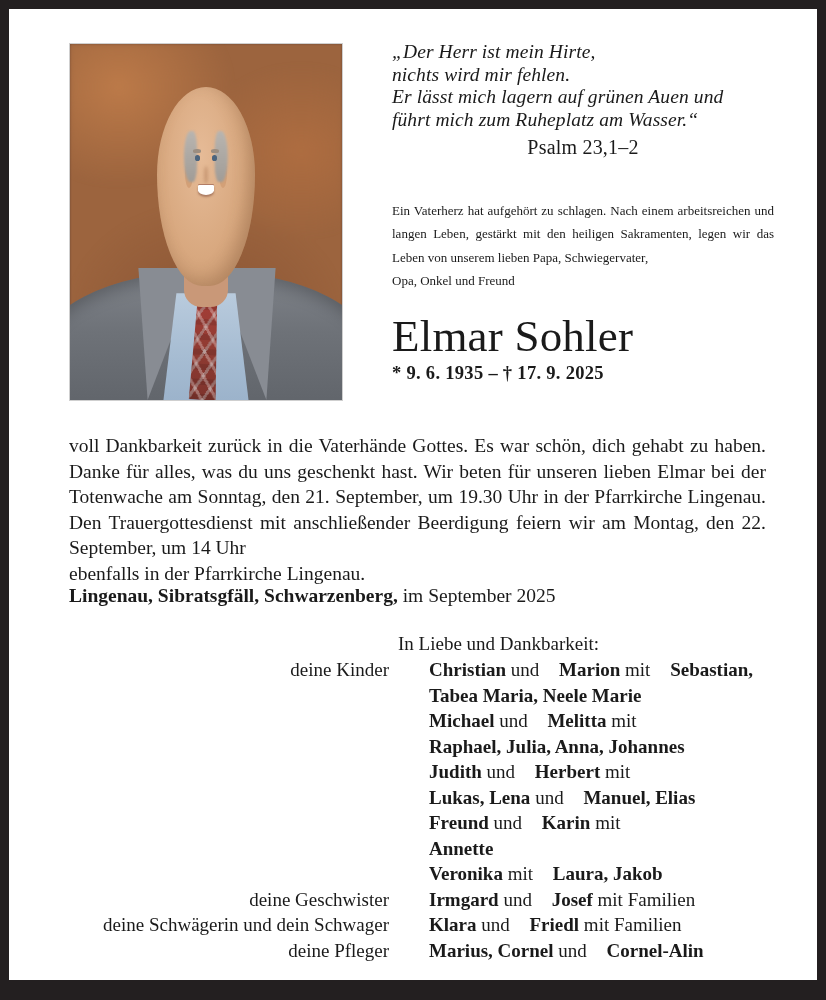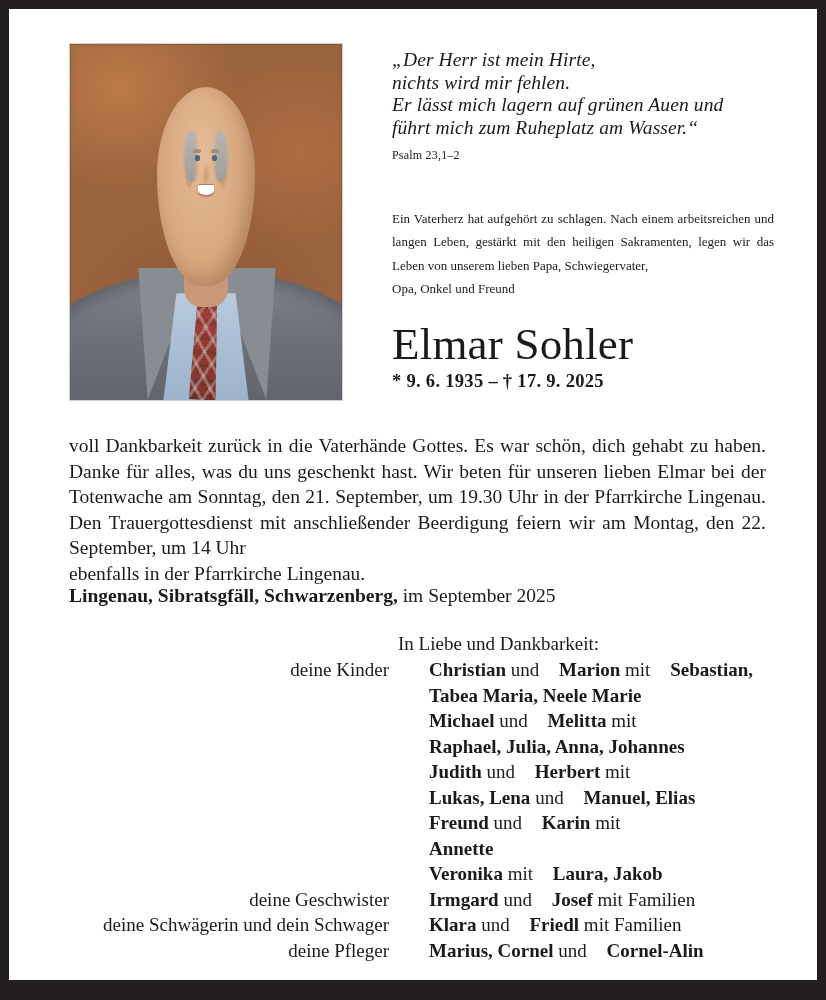--- a/index.html
+++ b/index.html
@@ -238,31 +238,31 @@
   }
 
   
   .right-col {
     position: absolute;
     left: 383px;
     top: 0;
     width: 382px;
   }
   .verse {
-    margin-top: 40px;
+    margin-top: 32px;
     font-style: italic;
     font-size: 19.5px;
     line-height: 22.5px;
     letter-spacing: 0.1px;
     font-family: Liberation Serif, serif;
   }
   .verse-source {
     margin-top: 5px;
-    text-align: left;
-    font-size: 12px;
+    text-align: center;
+    font-size: 20px;
     font-style: normal;
     letter-spacing: 0.2px;
   }
   .intro {
     margin-top: 40px;
     font-size: 13px;
     line-height: 23.5px;
     text-align: justify;
   }
   .intro .last-line { text-align: left; }

